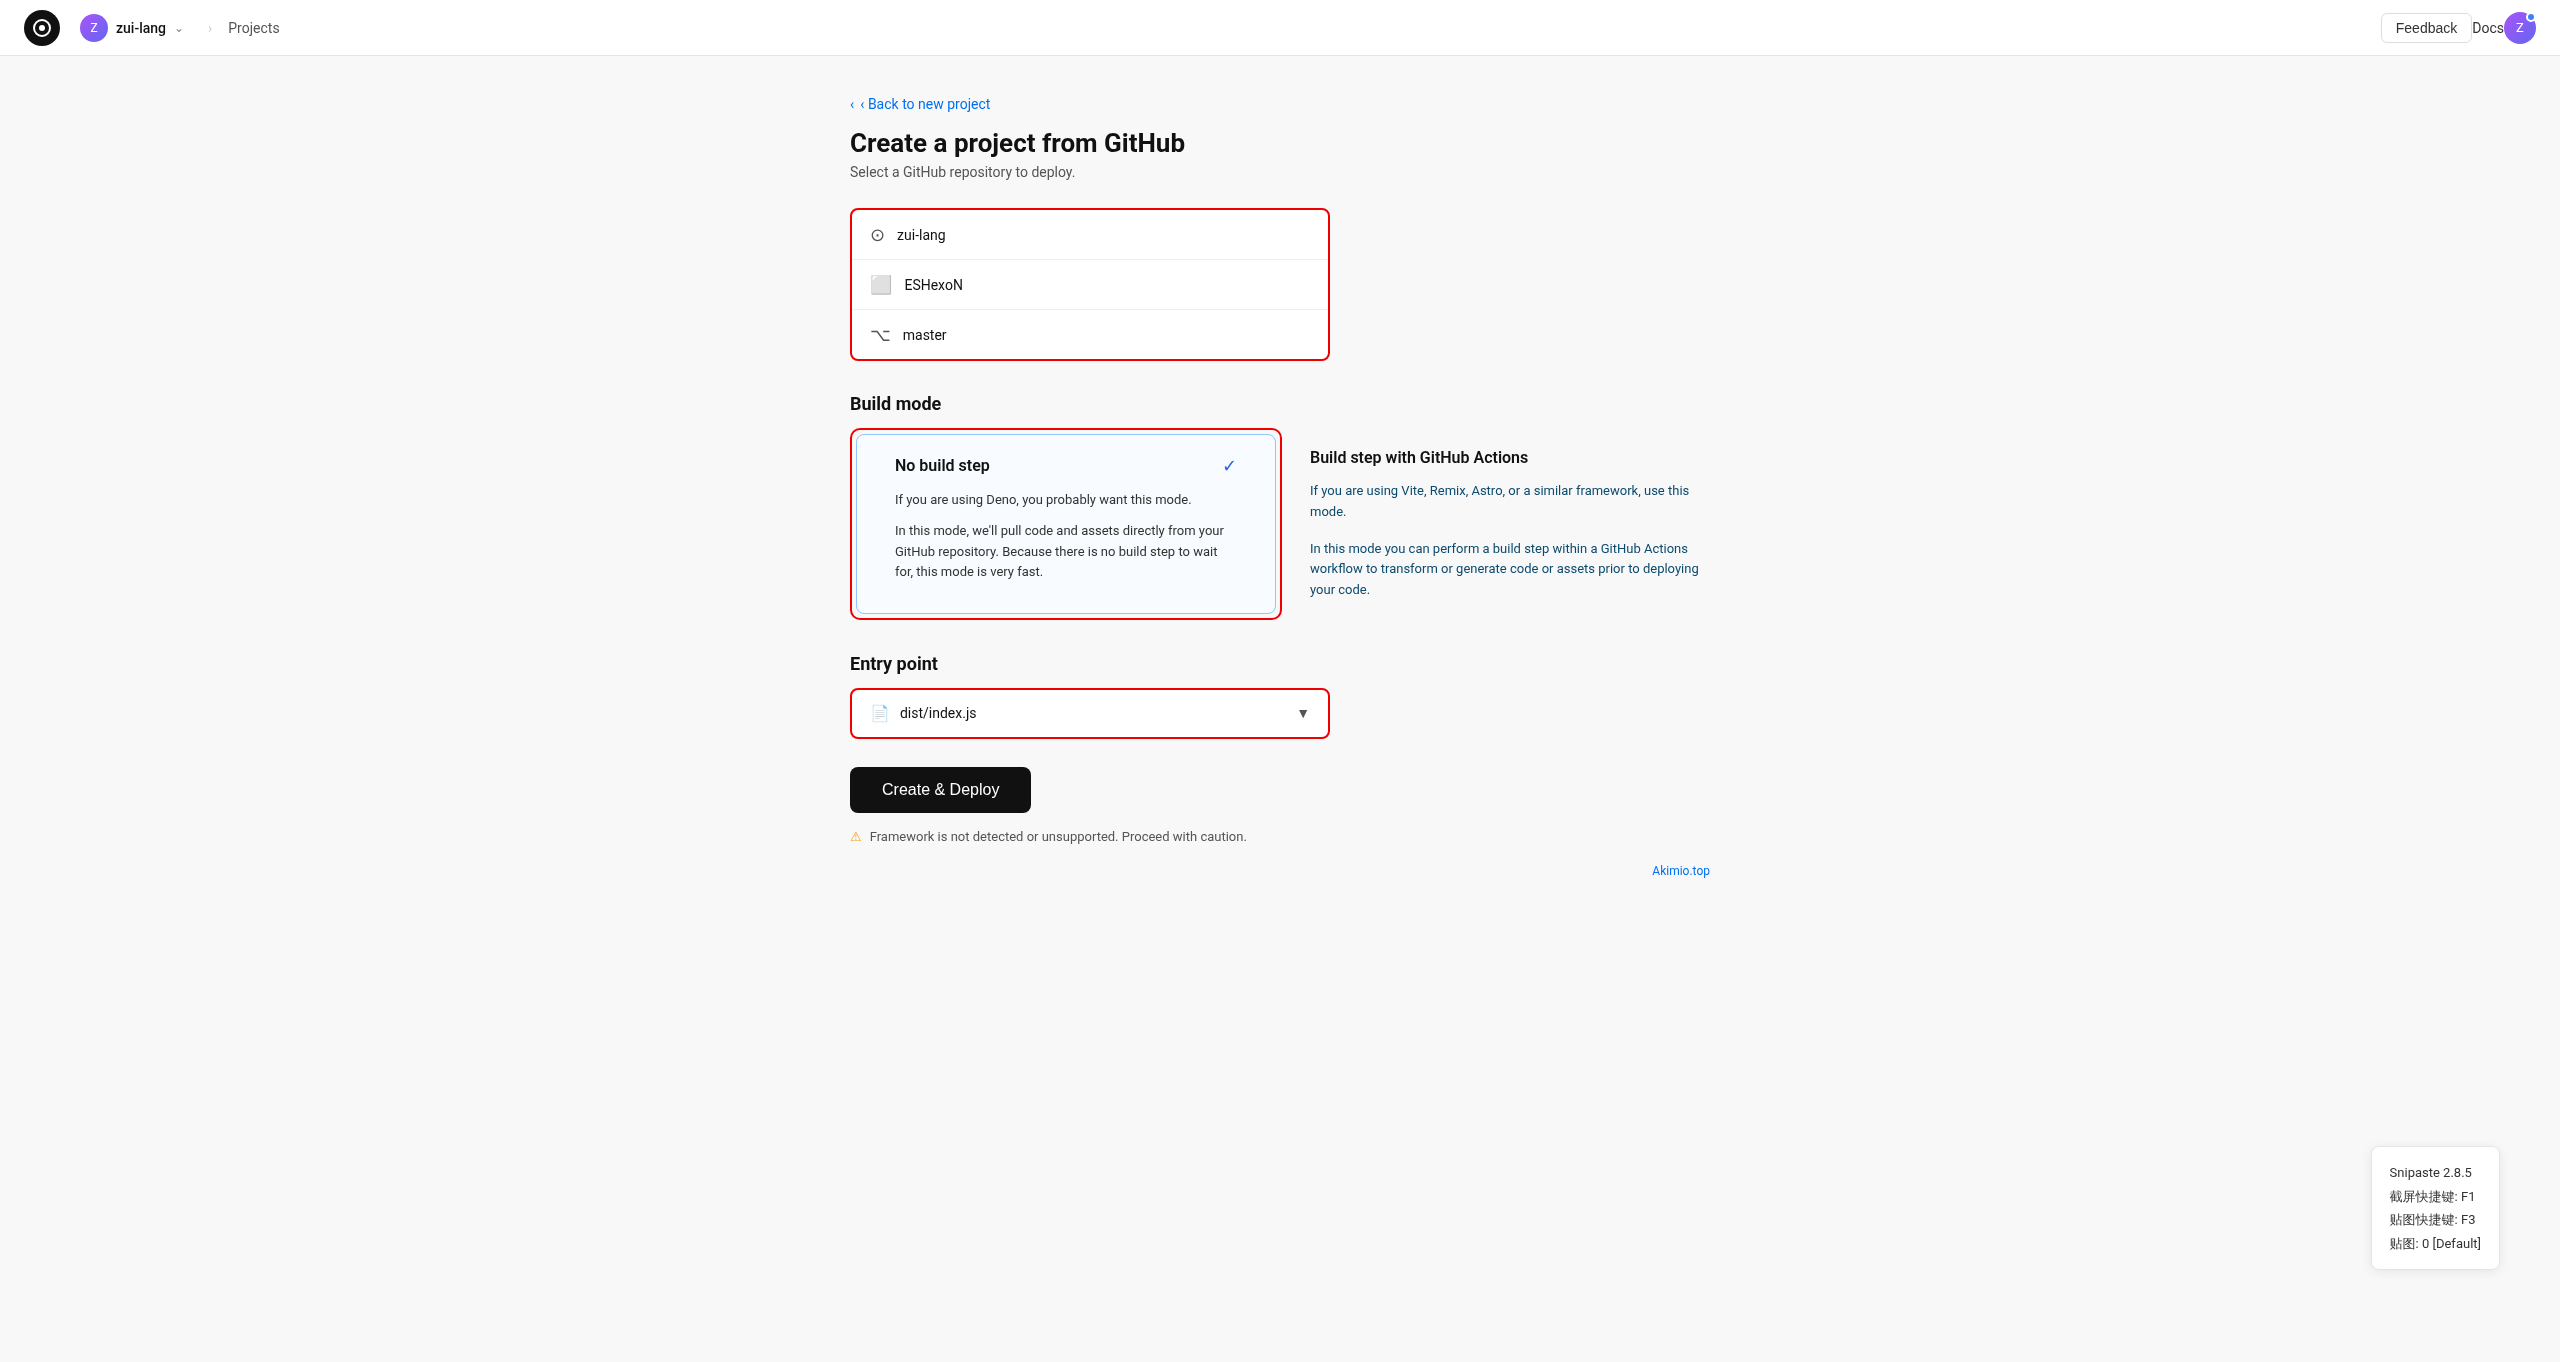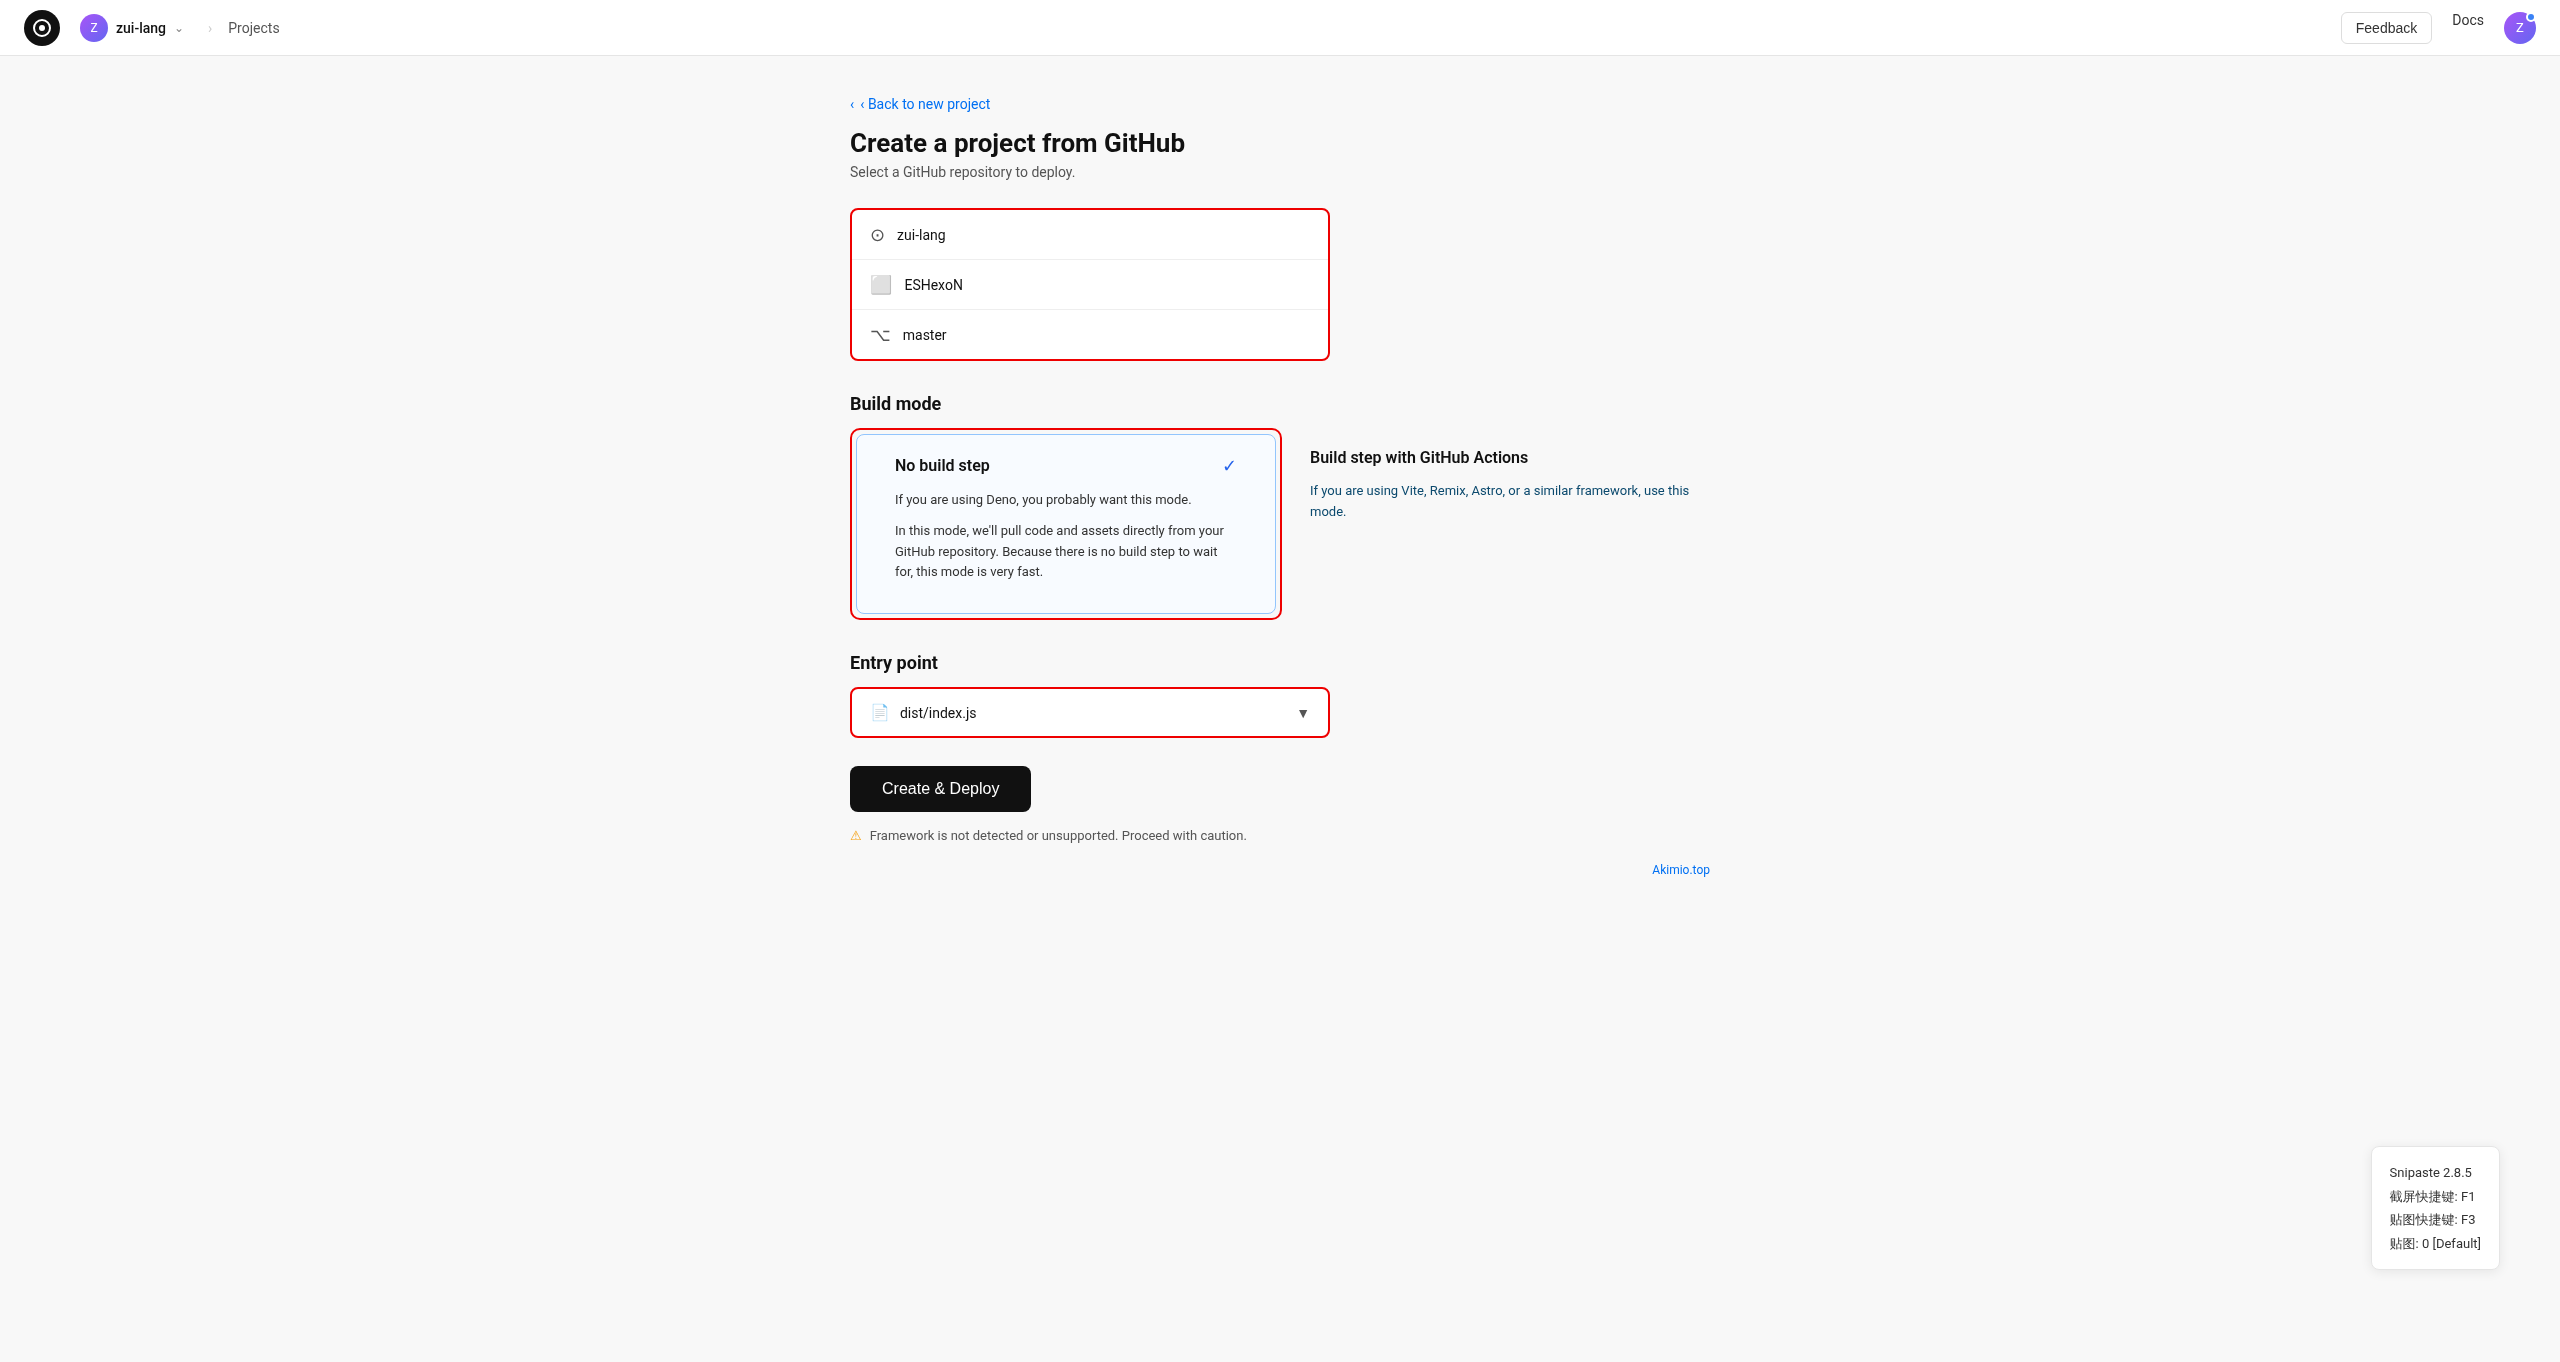--- a/index.html
+++ b/index.html
@@ -67,21 +67,21 @@
     .chevron-icon { color: #888; font-size: 12px; }
     .separator { color: #ccc; margin: 0 4px; }
     .breadcrumb-link {
       color: #555;
       text-decoration: none;
       font-size: 14px;
     }
     .header-right {
       margin-left: auto;
       display: flex;
-      gap: 20px;
+      align-items: center;
     }
     .feedback-btn {
       background: none;
       border: 1px solid #ddd;
       border-radius: 6px;
       padding: 6px 14px;
       font-size: 14px;
       cursor: pointer;
       color: #333;
     }
@@ -375,20 +375,21 @@
           </div>
           <p class="build-option-desc">If you are using Deno, you probably want this mode.</p>
           <p class="build-option-desc">In this mode, we'll pull code and assets directly from your GitHub repository. Because there is no build step to wait for, this mode is very fast.</p>
         </div>
       </div>
 
       <div style="width: 420px; padding: 20px 4px;">
         <div class="build-option-alt-title">Build step with GitHub Actions</div>
         <p class="build-option-alt-desc">If you are using Vite, Remix, Astro, or a similar framework, use this mode.</p>
         <br>
+        <p class="build-option-alt-desc">In this mode you can perform a build step within a GitHub Actions workflow to transform or generate code or assets prior to deploying your code.</p>
       </div>
     </div>
 
     
     <div class="section-title">Entry point</div>
 
     <div class="entry-point-card">
       <div class="entry-point-select">
         <div class="entry-point-left">
           <span class="file-icon">📄</span>

